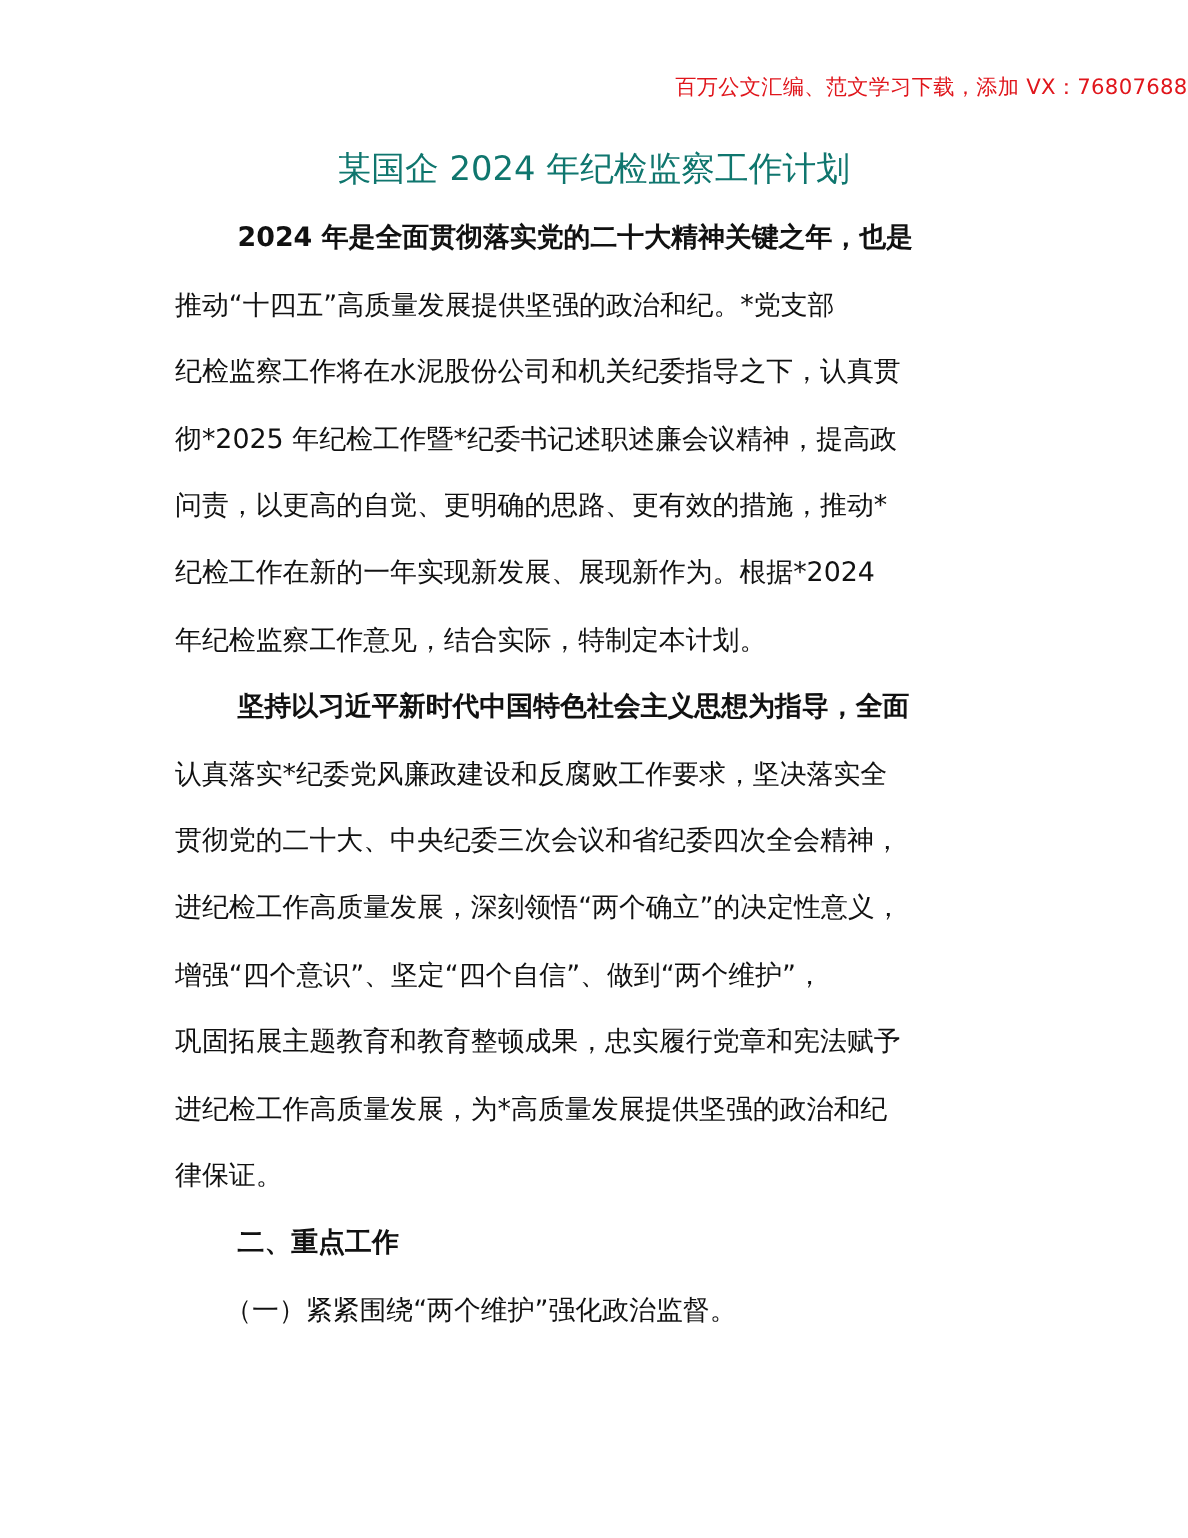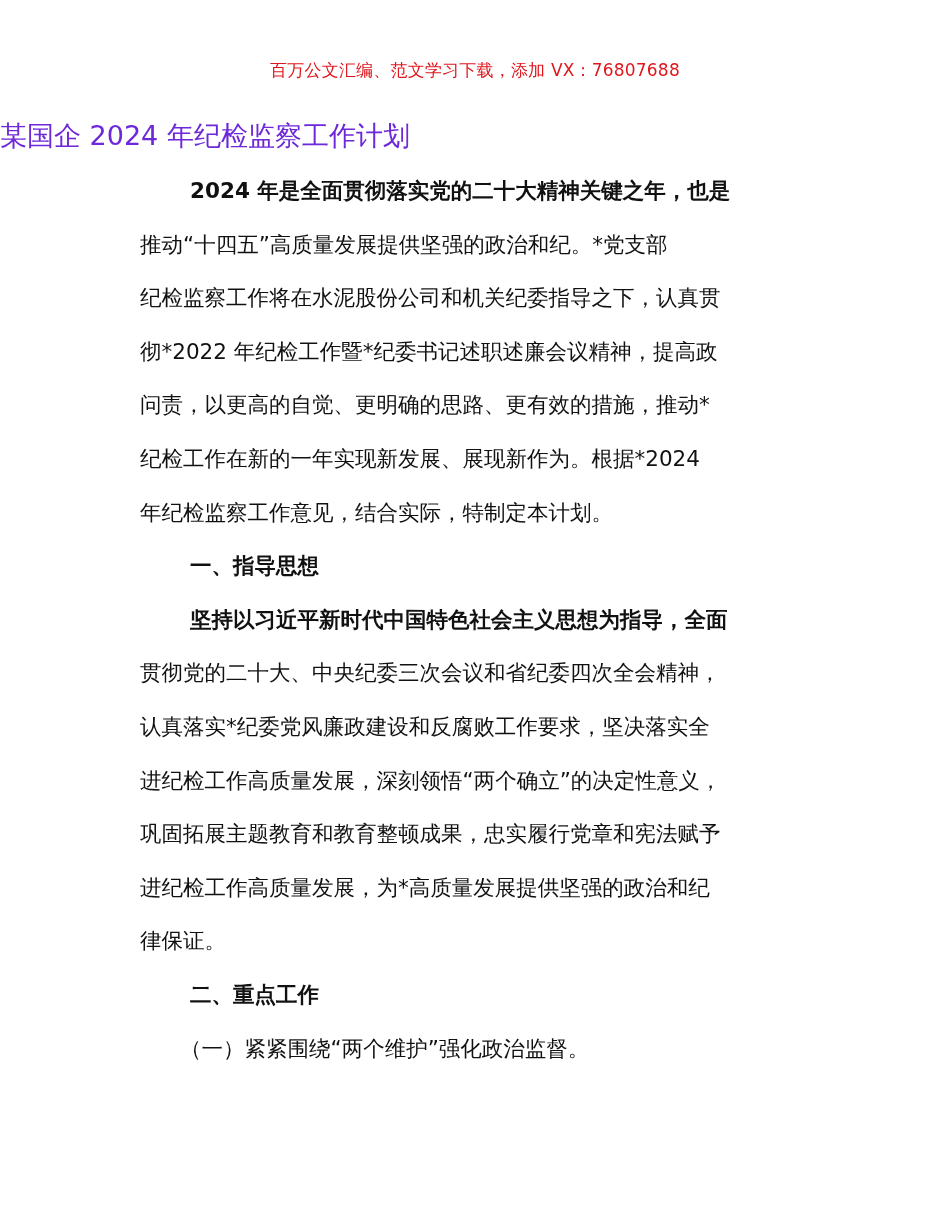--- a/index.html
+++ b/index.html
@@ -1,47 +1,47 @@
 <!DOCTYPE html>
 <html><head>
 <meta charset="utf-8">
 <style>
   html, body { margin:0; padding:0; background:#ffffff; }
   body { width:950px; height:1230px; position:relative; overflow:hidden;
          font-family: "DejaVu Sans", "Liberation Sans", sans-serif; color:#111111; }
-  .watermark { position:absolute; top:58px; left:0; width:950px; text-align:center;
+  .watermark { position:absolute; top:58px; left:0; width:950px; text-align:right;
                color:#e0161c; font-size:17px; line-height:24px; letter-spacing:0.2px; }
-  .title { position:absolute; top:116px; left:0; width:950px; text-align:left;
-           font-size:27px; line-height:40px; color:#6d28d9; }
+  .title { position:absolute; top:116px; left:0; width:950px; text-align:center;
+           font-size:27px; line-height:40px; color:#0f766e; }
   .body { position:absolute; left:140px; top:172px; width:690px; font-size:21.5px; }
   .line { height:53.6px; line-height:37px; white-space:nowrap; display:block; }
   .indent { padding-left:50px;font-weight:bold; }
   .sub-indent { padding-left:40px; }
 </style>
 </head>
 <body>
 
 <div class="watermark">百万公文汇编、范文学习下载，添加 VX：76807688</div>
 <div class="title">某国企 2024 年纪检监察工作计划</div>
 
 <div class="body">
   <div>
     <span class="line indent">2024 年是全面贯彻落实党的二十大精神关键之年，也是</span>
     <span class="line">推动“十四五”高质量发展提供坚强的政治和纪。*党支部</span>
     <span class="line">纪检监察工作将在水泥股份公司和机关纪委指导之下，认真贯</span>
-    <span class="line">彻*2022 年纪检工作暨*纪委书记述职述廉会议精神，提高政</span>
+    <span class="line">彻*2025 年纪检工作暨*纪委书记述职述廉会议精神，提高政</span>
     <span class="line">问责，以更高的自觉、更明确的思路、更有效的措施，推动*</span>
     <span class="line">纪检工作在新的一年实现新发展、展现新作为。根据*2024</span>
     <span class="line">年纪检监察工作意见，结合实际，特制定本计划。</span>
   </div>
-  <span class="line indent">一、指导思想</span>
   <div>
     <span class="line indent">坚持以习近平新时代中国特色社会主义思想为指导，全面</span>
+    <span class="line">认真落实*纪委党风廉政建设和反腐败工作要求，坚决落实全</span>
     <span class="line">贯彻党的二十大、中央纪委三次会议和省纪委四次全会精神，</span>
-    <span class="line">认真落实*纪委党风廉政建设和反腐败工作要求，坚决落实全</span>
     <span class="line">进纪检工作高质量发展，深刻领悟“两个确立”的决定性意义，</span>
+    <span class="line">增强“四个意识”、坚定“四个自信”、做到“两个维护”，</span>
     <span class="line">巩固拓展主题教育和教育整顿成果，忠实履行党章和宪法赋予</span>
     <span class="line">进纪检工作高质量发展，为*高质量发展提供坚强的政治和纪</span>
     <span class="line">律保证。</span>
   </div>
   <span class="line indent">二、重点工作</span>
   <span class="line sub-indent">（一）紧紧围绕“两个维护”强化政治监督。</span>
 </div>
 
 </body></html>

